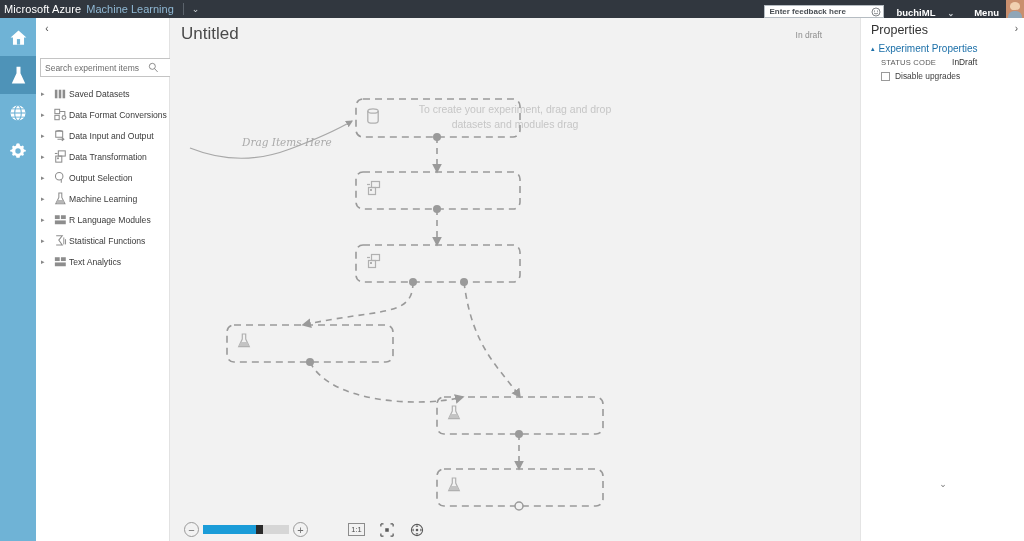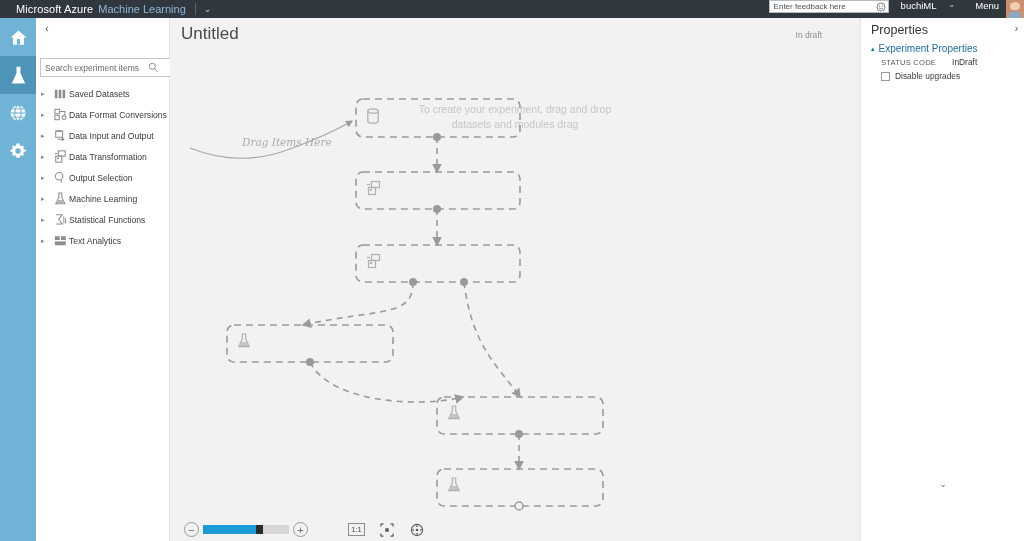--- a/index.html
+++ b/index.html
@@ -10,25 +10,25 @@
     overflow: hidden;
   }
   #app { position: relative; width: 1024px; height: 541px; }
 
   
   .topbar {
     position: absolute; top: 0; left: 0; width: 1024px; height: 18px;
     background: #31373f; color: #ffffff;
     display: flex; align-items: center;
   }
-  .brand-ms { font-size: 11px; color: #ffffff; padding-left: 16px; letter-spacing: .1px; }
+  .brand-ms { font-size: 11px; color: #ffffff; padding-left: 4px; letter-spacing: .1px; }
   .brand-sub { font-size: 11px; color: #8fb8d4; padding-left: 5px; }
   .brand-divider { width: 1px; height: 12px; background: #5b636c; margin: 0 8px 0 9px; }
   .topchev { font-size: 9px; color: #cfd4d8; }
-  .top-right { margin-left: auto; display: flex; align-items: flex-start; height: 18px; }
+  .top-right { margin-left: auto; display: flex; align-items: flex-end; height: 18px; font-weight: bold; }
   .feedback-box {
     width: 120px; height: 13px; background: #ffffff; border: 1px solid #b5bcc2;
     display: flex; align-items: center; position: relative;
   }
   .feedback-box .ph { font-size: 8px; color: #4a4f54; padding-left: 4px; }
   .smiley { position: absolute; right: 2px; top: 1px; width: 10px; height: 10px; }
   .top-user { font-size: 9.5px; color: #ffffff; margin-left: 12px; }
   .top-user-chev { font-size: 8px; color: #cfd4d8; margin-left: 12px; }
   .top-menu { font-size: 9.5px; color: #ffffff; margin-left: 20px; }
   .avatar {
@@ -301,20 +301,31 @@
         <span class="tree-arrow">▸</span>
         <span class="tree-ico">
           <svg width="13" height="13" viewBox="0 0 15 15">
             <path d="M5.6 1.2 h3.4 v5 l3.6 7.4 H2 l3.6-7.4 Z" fill="none" stroke="#8d8d8d" stroke-width="1.2"></path>
             <path d="M4.2 9.2 h6.2 l1.6 3.4 H2.6 Z" fill="#b6b6b6"></path>
           </svg>
         </span>
         <span class="tree-label">Machine Learning</span>
       </div>
 
+      <div class="tree-item">
+        <span class="tree-arrow">▸</span>
+        <span class="tree-ico">
+          <svg width="13" height="12" viewBox="0 0 15 13">
+            <rect x="1" y="1" width="5.6" height="4.4" fill="#8d8d8d"></rect>
+            <rect x="8" y="1" width="5.6" height="4.4" fill="#8d8d8d"></rect>
+            <rect x="1" y="7" width="12.6" height="4.4" fill="#8d8d8d"></rect>
+          </svg>
+        </span>
+        <span class="tree-label">R Language Modules</span>
+      </div>
 
       <div class="tree-item">
         <span class="tree-arrow">▸</span>
         <span class="tree-ico">
           <svg width="13" height="13" viewBox="0 0 15 15">
             <path d="M2.5 2 h7 l-4 5 4 5.6 h-7" fill="none" stroke="#8d8d8d" stroke-width="1.2"></path>
             <line x1="11.3" y1="4" x2="11.3" y2="12" stroke="#8d8d8d" stroke-width="1.1"></line>
             <line x1="13.3" y1="6" x2="13.3" y2="12" stroke="#8d8d8d" stroke-width="1.1"></line>
           </svg>
         </span>

